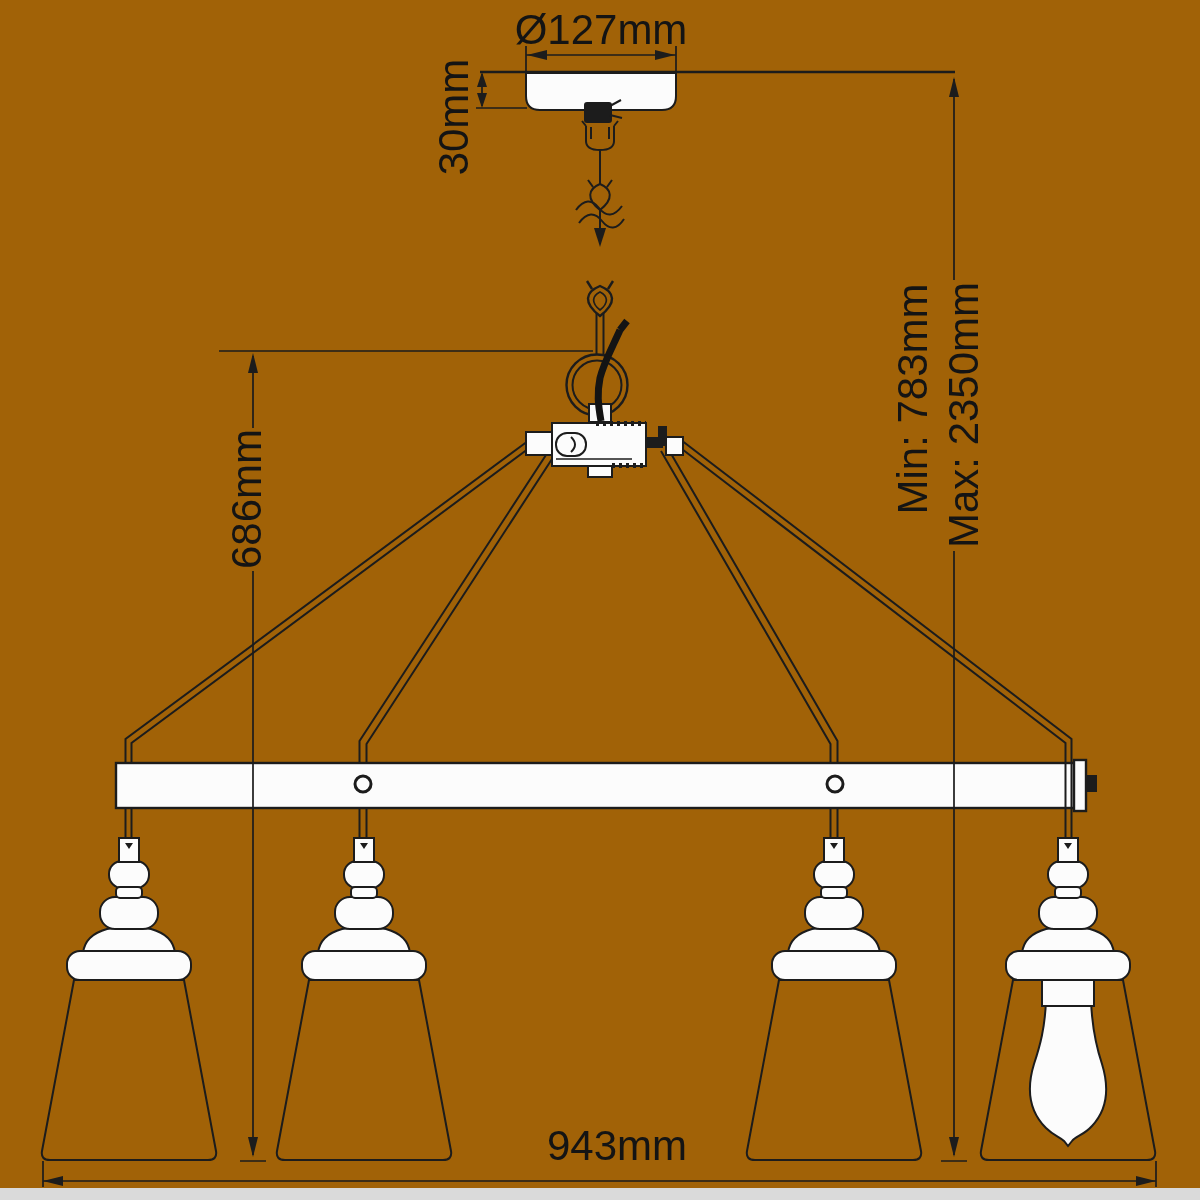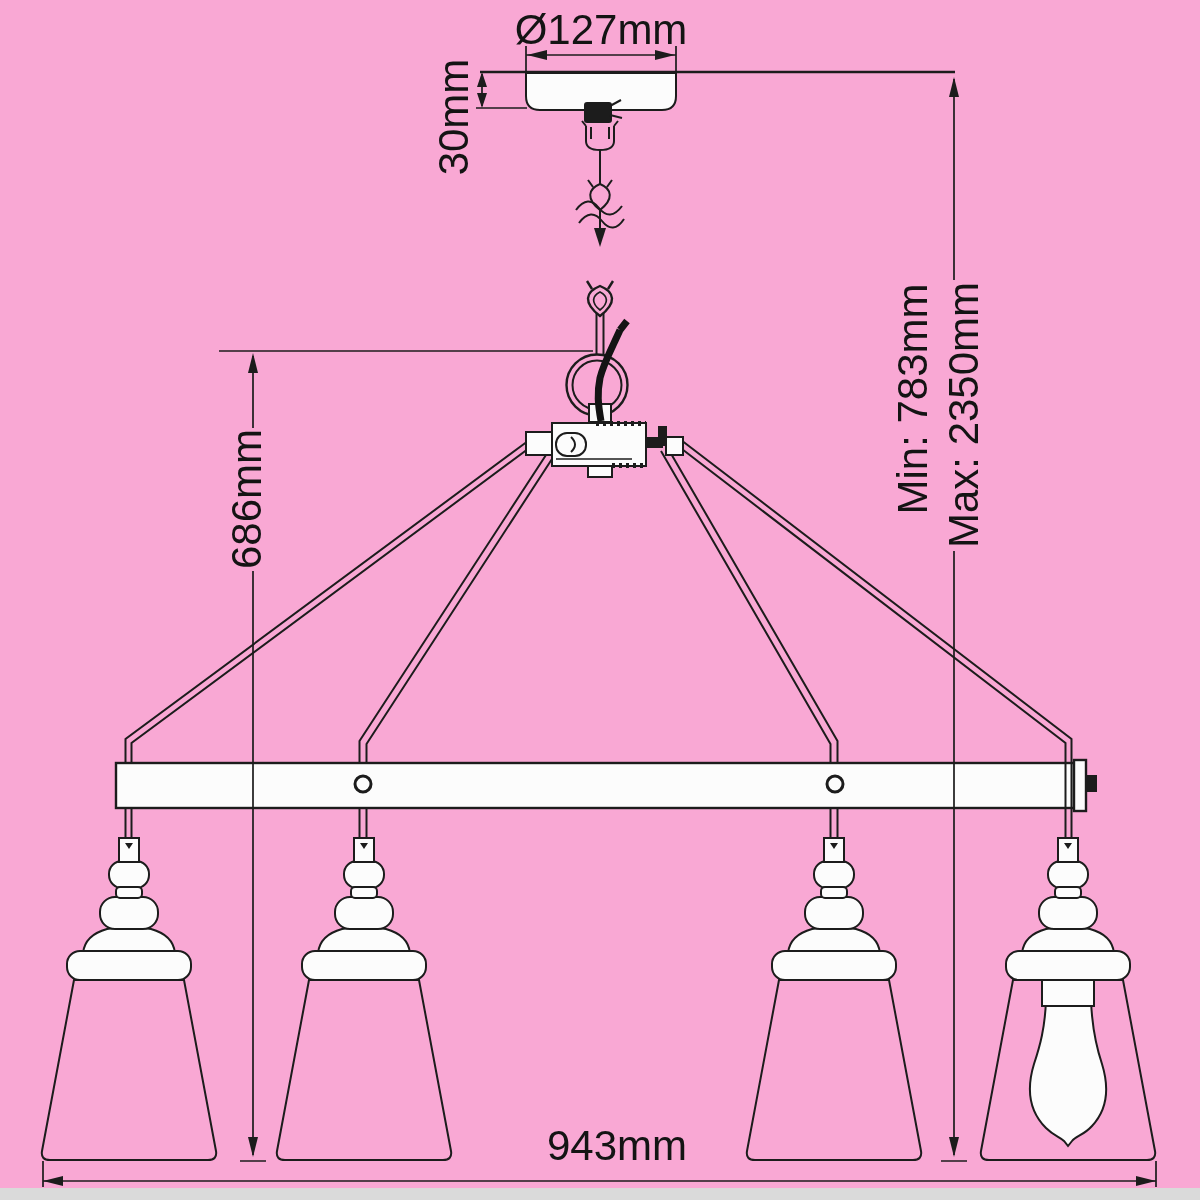--- a/index.html
+++ b/index.html
@@ -1,19 +1,19 @@
 <!DOCTYPE html>
 <html><head>
 <meta charset="utf-8">
 <style>
   html,body{margin:0;padding:0;background:#ffffff;}
   .canvas{
     position:relative;
     width:1200px;height:1200px;
-    background:#f9a8d4;
+    background:#a16207;
     overflow:hidden;
     font-family:"Liberation Sans", sans-serif;
   }
   svg{display:block;}
   .ln{stroke:#1c1c1c;fill:none;stroke-width:2;}
   .ln-thin{stroke:#1c1c1c;fill:none;stroke-width:1.7;}
   .ln-thick{stroke:#1c1c1c;fill:none;stroke-width:2.4;}
   .shape{stroke:#1c1c1c;fill:#fcfcfc;stroke-width:2;}
   .shape-thick{stroke:#1c1c1c;fill:#fcfcfc;stroke-width:2.4;}
   .solid{fill:#1c1c1c;stroke:none;}

